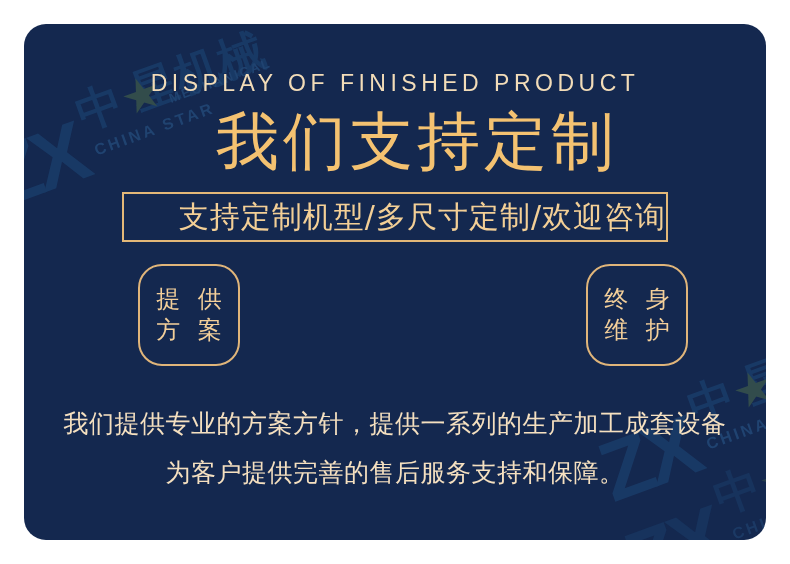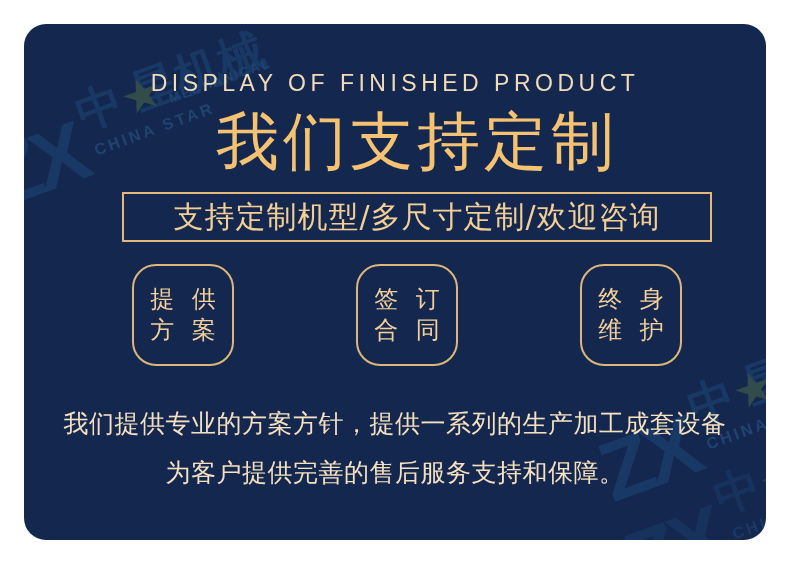--- a/index.html
+++ b/index.html
@@ -126,39 +126,39 @@
     letter-spacing: 4px;
     line-height: 1.15;
     font-family: "DejaVu Sans", sans-serif;
     padding-left: 44px;
   }
 
   .subtitle-box {
     position: absolute;
     left: 98px;
     top: 168px;
-    width: 590px;
+    width: 546px;
     height: 50px;
     border: 2px solid #e3b878;
     display: flex;
     align-items: center;
-    justify-content: center;
+    justify-content: flex-end;
     box-sizing: border-box;
   }
   .subtitle-text {
     color: #f3cf96;
     font-size: 30px;
     letter-spacing: 1px;
     white-space: nowrap;
     font-family: "DejaVu Sans", sans-serif;
   }
 
   .feature-row {
     position: absolute;
-    left: 108px;
+    left: 114px;
     top: 240px;
     width: 550px;
     display: flex;
     justify-content: space-between;
   }
   .feature-box {
     width: 102px;
     height: 102px;
     border: 2px solid #e0b57a;
     border-radius: 24px;
@@ -236,24 +236,20 @@
     <div class="subtitle-box">
       <span class="subtitle-text">支持定制机型/多尺寸定制/欢迎咨询</span>
     </div>
 
     <div class="feature-row">
       <div class="feature-box">
         <span class="feature-line">提 供</span>
         <span class="feature-line">方 案</span>
       </div>
       <div class="feature-box">
-        <span class="feature-line">签 订</span>
-        <span class="feature-line">合 同</span>
-      </div>
-      <div class="feature-box">
         <span class="feature-line">终 身</span>
         <span class="feature-line">维 护</span>
       </div>
     </div>
 
     <div class="paragraph">
       <span class="pline">我们提供专业的方案方针，提供一系列的生产加工成套设备</span>
       <span class="pline">为客户提供完善的售后服务支持和保障。</span>
     </div>
 

